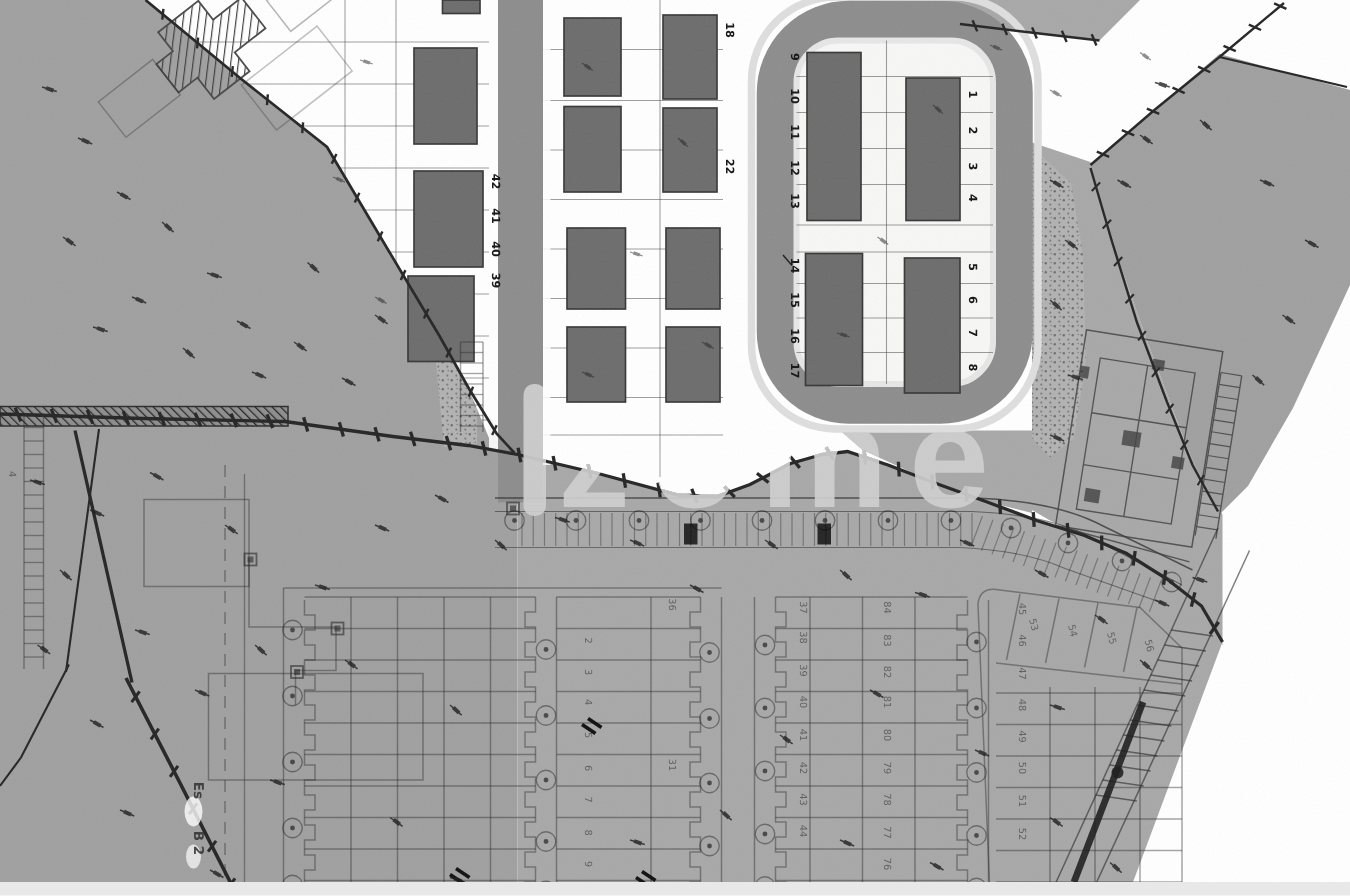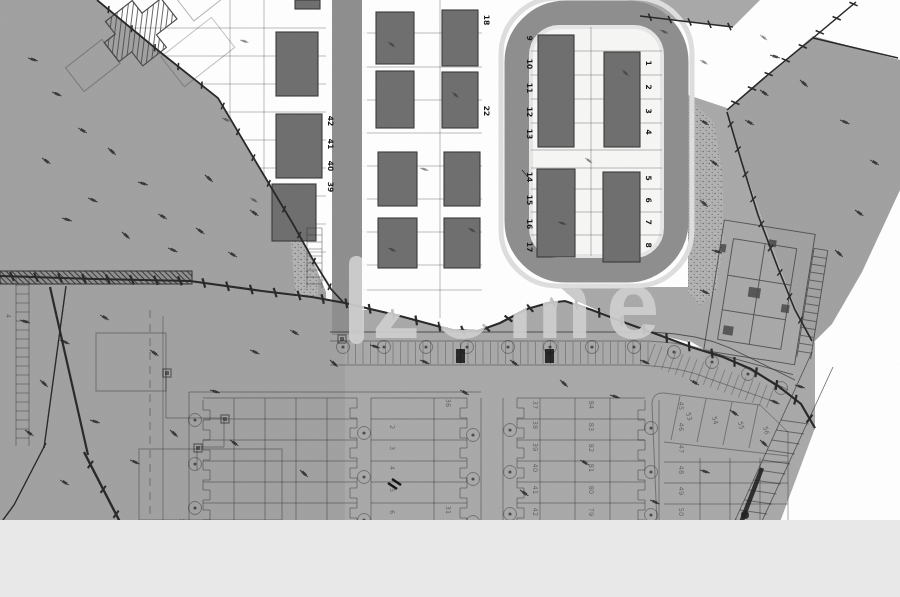--- a/index.html
+++ b/index.html
@@ -1,16 +1,16 @@
 <!DOCTYPE html>
 <html style="--c-paper: #ffffff; --c-field: #a8a8a8; --c-hill: #a0a0a0; --c-road: #8d8d8d; --c-sidewalk: #dedede; --c-island: #f7f7f6; --c-building: #6d6d6d; --c-building_edge: #383838; --c-line_dark: #262626; --c-label: #161616; --c-watermark: #cfcfcf;"><head>
 <meta charset="utf-8">
 <style>
   html,body{margin:0;padding:0;background:#e8e8e8;}
-  #stage{position:relative;width:900px;height:520px;overflow:hidden;background:var(--c-paper,#fff);
+  #stage{position:relative;width:900px;height:588px;overflow:hidden;background:var(--c-paper,#fff);
          font-family:"Liberation Sans",sans-serif;}
   svg{display:block}
   .f-paper{fill:var(--c-paper)}
   .f-field{fill:var(--c-field)}
   .f-hill{fill:var(--c-hill)}
   .f-road{fill:var(--c-road)}
   .s-road{stroke:var(--c-road);fill:none}
   .s-side{stroke:var(--c-sidewalk);fill:none}
   .f-island{fill:var(--c-island)}
   .f-white{fill:var(--c-paper)}

